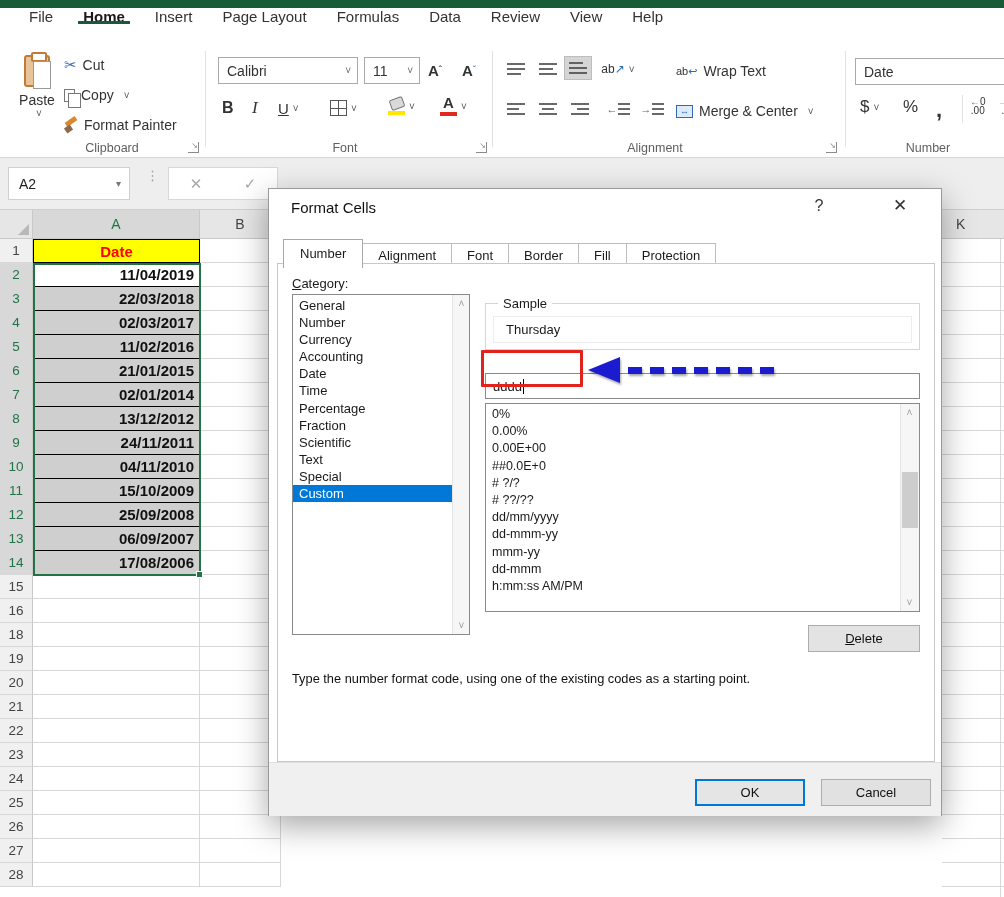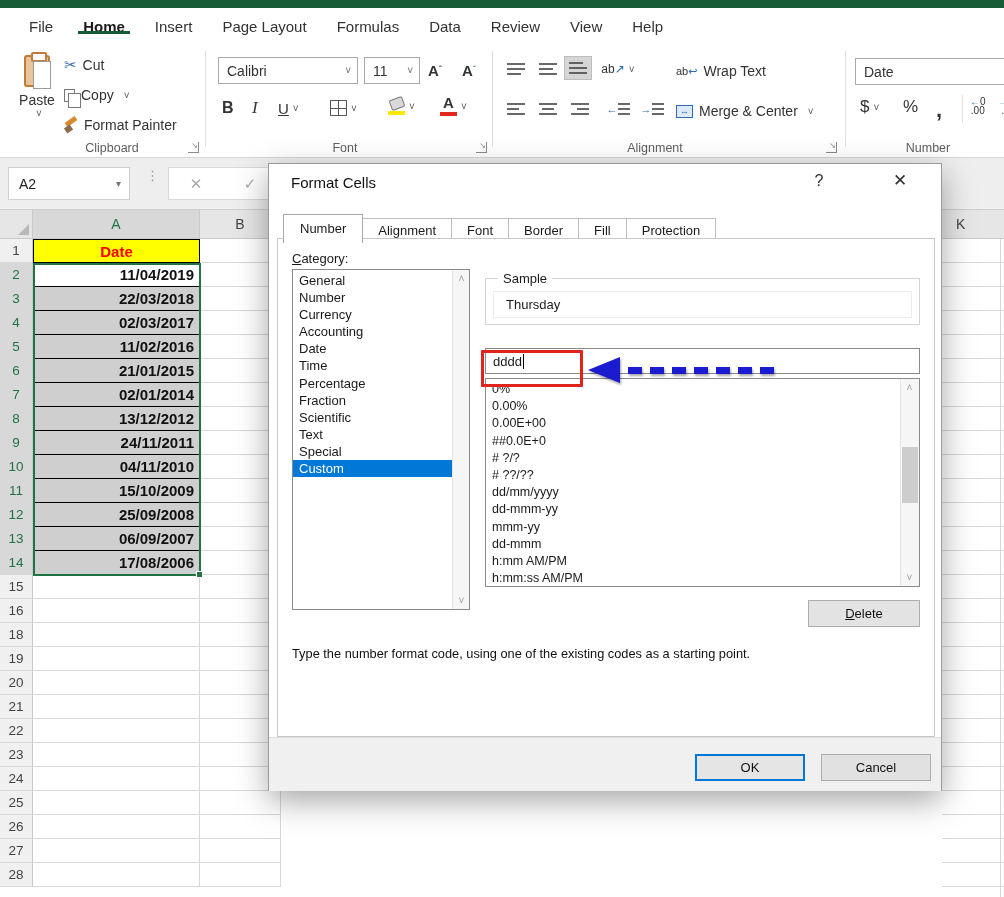--- a/index.html
+++ b/index.html
@@ -3,21 +3,21 @@
 <meta charset="utf-8">
 <style>
   * { margin:0; padding:0; box-sizing:border-box; }
   html,body { width:1004px; height:897px; overflow:hidden; }
   body { font-family:"Liberation Sans", sans-serif; background:#fff; position:relative; color:#222; }
 
   
   .topbar { position:absolute; left:0; top:0; width:1004px; height:8px; background:#185C37; }
 
   
-  .menubar { position:absolute; left:0; top:8px; width:1004px; height:37px; background:#fff; display:flex; align-items:center; padding-left:14px; }
+  .menubar { position:absolute; left:0; top:8px; width:1004px; height:37px; background:#fff; display:flex; align-items:flex-start; padding-left:14px; }
   .menu-tab { display:flex; align-items:center; padding:0 15px; font-size:15px; color:#333; position:relative; cursor:default; }
   .menu-tab.active { font-weight:bold; color:#1a1a1a; }
   .menu-tab.active::after { content:""; position:absolute; left:10px; right:10px; bottom:1px; height:3px; background:#185C37; }
 
   
   .ribbon { position:absolute; left:0; top:45px; width:1004px; height:113px; background:#fff; border-bottom:1px solid #d6d6d6; font-size:14px; color:#333; }
   .vsep { position:absolute; top:6px; height:96px; width:1px; background:#e1e1e1; }
   .grp-label { position:absolute; top:96px; height:17px; font-size:12.5px; color:#5f5f5f; text-align:center; }
   .launcher { position:absolute; top:97px; width:11px; height:11px; border-right:1px solid #8a8a8a; border-bottom:1px solid #8a8a8a; font-size:8px; color:#8a8a8a; line-height:8px; text-align:right; }
   .chev { color:#555; font-size:10px; margin-left:4px; }
@@ -95,21 +95,21 @@
   .cellA.datecell.active { background:#fff; }
   .sel-border { position:absolute; left:33px; top:53px; width:168px; height:313px; border:2px solid #217346; pointer-events:none; }
   .fill-handle { position:absolute; right:-4px; bottom:-4px; width:7px; height:7px; background:#217346; border:1px solid #fff; }
   .right-strip { position:absolute; left:942px; top:0; width:62px; height:687px; }
   .hdr-k { position:absolute; left:0; top:0; width:62px; height:29px; background:#e6e6e6; border-bottom:1px solid #c9c9c9; font-size:14px; color:#444; display:flex; align-items:center; padding-left:14px; }
   .k-grid { position:absolute; left:0; top:29px; width:62px; height:658px;
      background:repeating-linear-gradient(to bottom,#fff 0 23px,#d8d8d8 23px 24px); }
   .k-vline { position:absolute; left:58px; top:0; width:1px; height:687px; background:#d8d8d8; }
 
   
-  .dialog { position:absolute; left:268px; top:163px; width:674px; height:628px; background:#fff; border:1px solid #9a9a9a; box-shadow:0 10px 30px rgba(0,0,0,.35); z-index:20; font-size:13px; color:#1a1a1a; }
+  .dialog { position:absolute; left:268px; top:188px; width:674px; height:628px; background:#fff; border:1px solid #9a9a9a; box-shadow:0 10px 30px rgba(0,0,0,.35); z-index:20; font-size:13px; color:#1a1a1a; }
   .dlg-title { position:absolute; left:0; top:0; width:100%; height:36px; display:flex; align-items:center; padding-left:22px; font-size:15px; color:#111; }
   .dlg-help { position:absolute; right:110px; top:8px; font-size:16px; color:#333; width:24px; text-align:center; }
   .dlg-close { position:absolute; right:26px; top:6px; font-size:17px; color:#333; width:30px; text-align:center; }
   .dlg-tabs { position:absolute; left:14px; top:50px; display:flex; align-items:flex-end; }
   .dlg-tab { border:1px solid #bdbdbd; border-bottom:none; background:#fff; padding:4px 15px 5px; margin-right:-1px; font-size:13px; position:relative; }
   .dlg-tab.active { padding:6px 16px 7px; z-index:3; border-color:#a8a8a8; }
   .pane { position:absolute; left:8px; top:74px; width:658px; height:499px; border:1px solid #c8c8c8; background:#fff; }
   .cat-label { position:absolute; left:14px; top:12px; }
   .cat-list { position:absolute; left:14px; top:30px; width:178px; height:341px; border:1px solid #8a8a8a; background:#fff; overflow:hidden; }
   .cat-items { position:absolute; left:0; top:2px; right:17px; }
@@ -558,21 +558,20 @@
           <div class="type-item">0%</div>
           <div class="type-item">0.00%</div>
           <div class="type-item">0.00E+00</div>
           <div class="type-item">##0.0E+0</div>
           <div class="type-item"># ?/?</div>
           <div class="type-item"># ??/??</div>
           <div class="type-item">dd/mm/yyyy</div>
           <div class="type-item">dd-mmm-yy</div>
           <div class="type-item">mmm-yy</div>
           <div class="type-item">dd-mmm</div>
-          <div class="type-item">h:mm AM/PM</div>
           <div class="type-item">h:mm:ss AM/PM</div>
         </div>
       <div class="type-sb">
         <span class="sb-arrow" style="top:0;">˄</span>
         <span class="thumb"></span>
         <span class="sb-arrow" style="bottom:0;">˅</span>
       </div>
     </div>
     <div class="delete-btn"><u>D</u>elete</div>
     <div class="dlg-desc">Type the number format code, using one of the existing codes as a starting point.</div>

